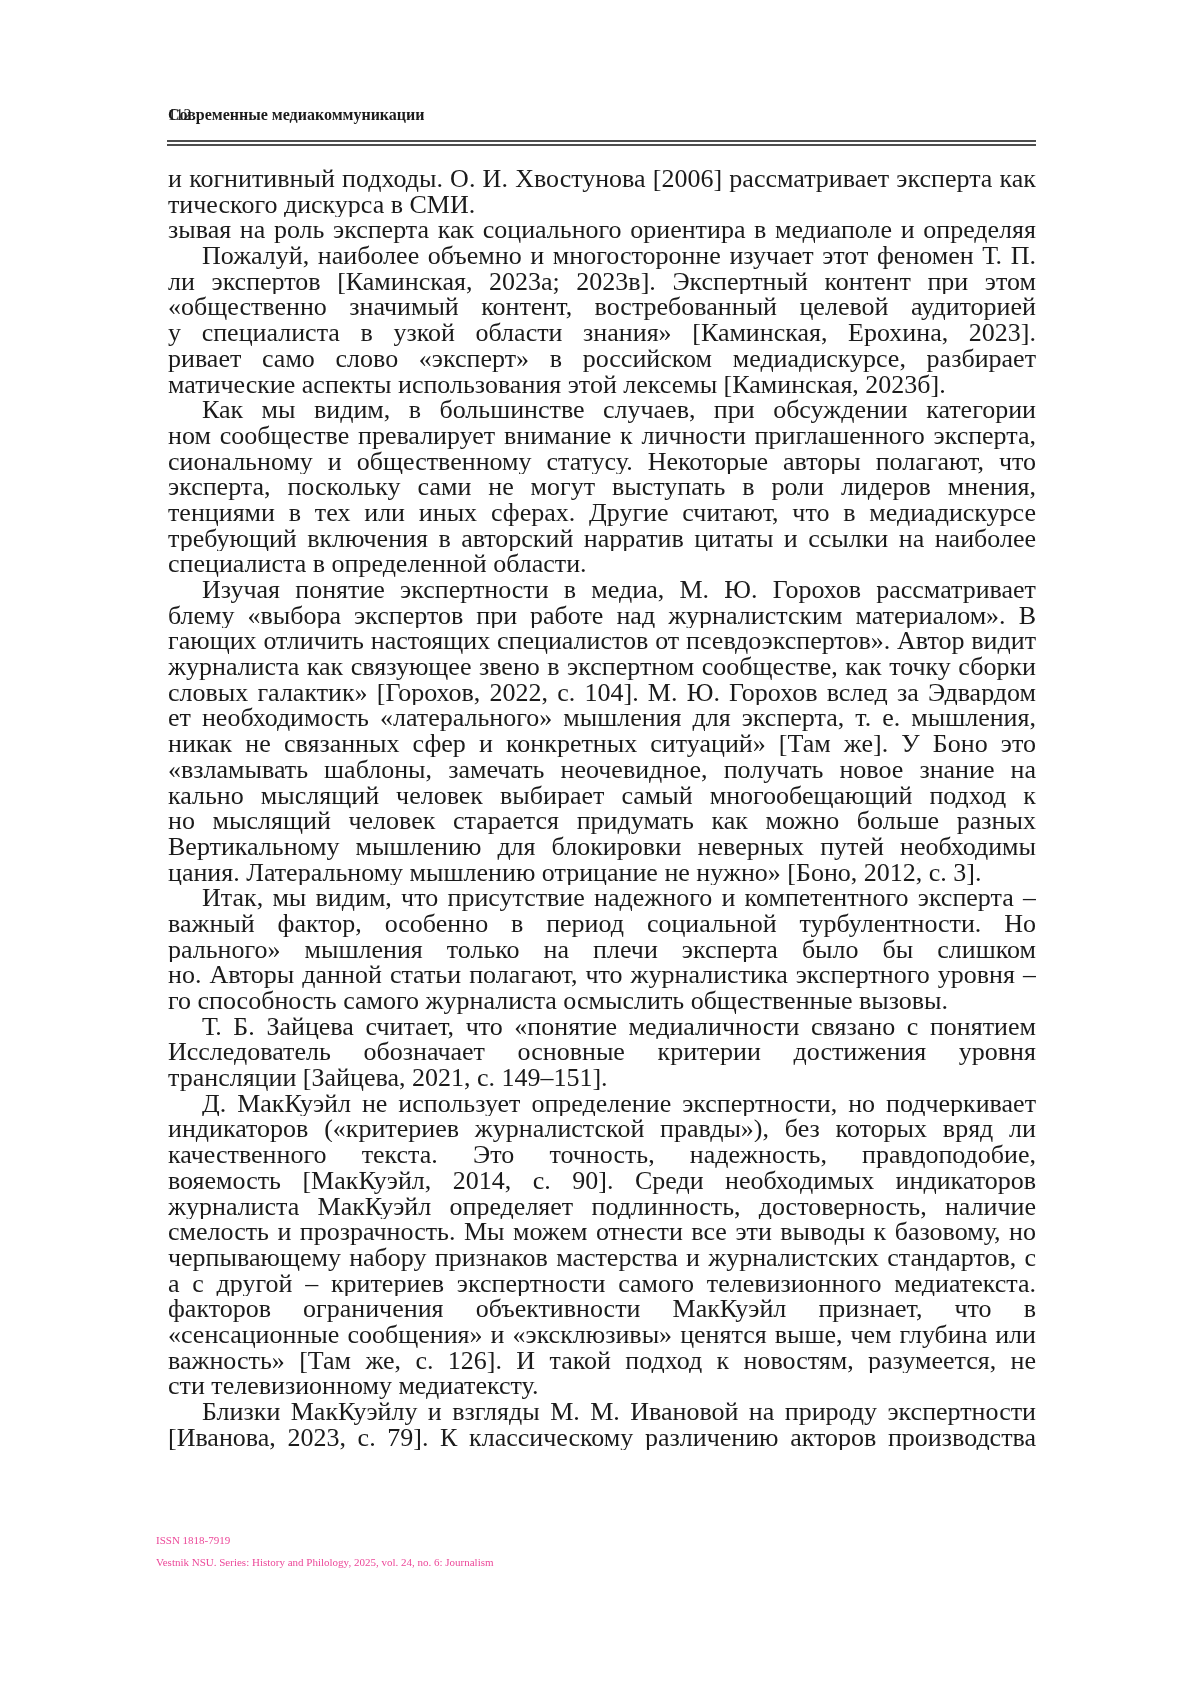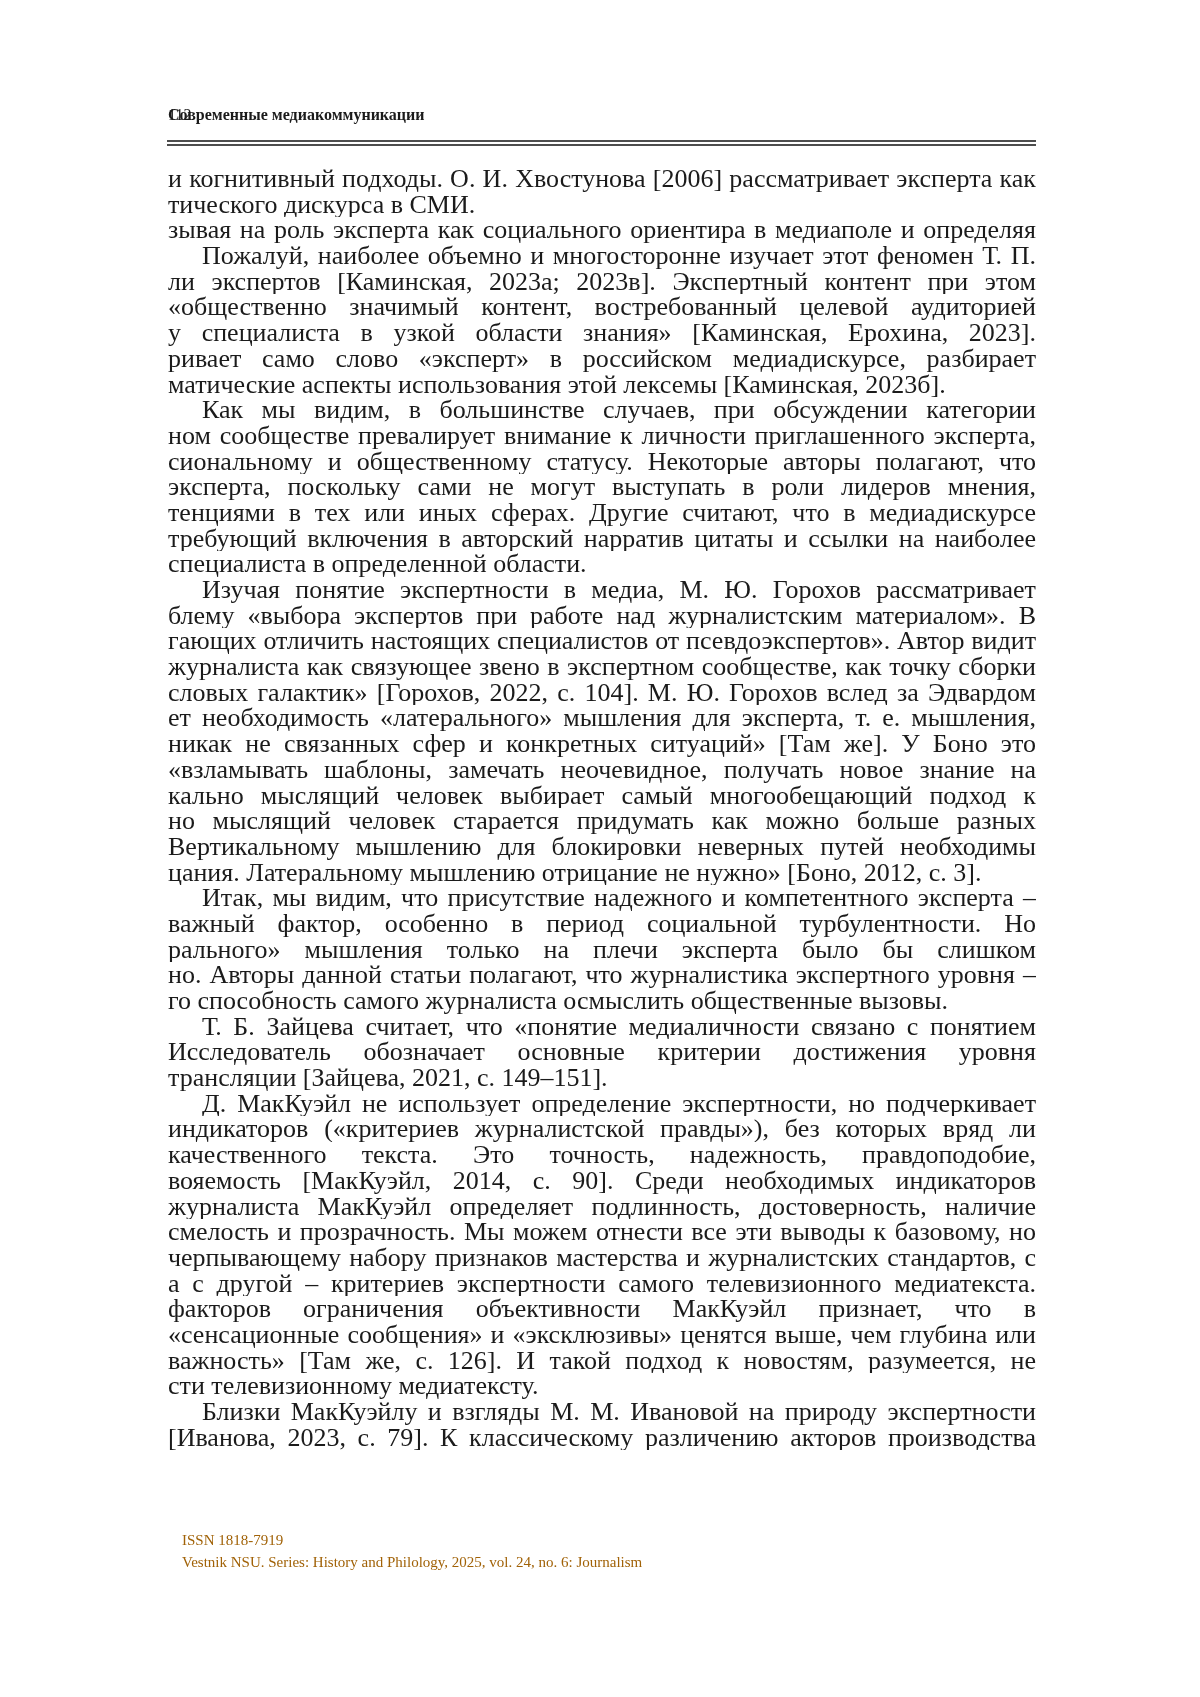--- a/index.html
+++ b/index.html
@@ -32,22 +32,22 @@
   .line {
     height: 25.7px; overflow: hidden;
     text-align: justify;
     text-align-last: justify;
   }
   .line.indent { padding-left: 34px; }
   .line.para-end { text-align-last: left; }
 
   
   .footer {
-    position: absolute; left: 182px; top: 1530px; width: 868px;
-    font-size: 15px; line-height: 21.5px; color: #a16207;
+    position: absolute; left: 156px; top: 1530px; width: 868px;
+    font-size: 11px; line-height: 21.5px; color: #ec4899;
   }
 </style>
 </head>
 <body>
 
 <div class="page">
 
   <div class="header">
     <span class="pagenum">112</span>
     <span class="running-title">Современные медиакоммуникации</span>

